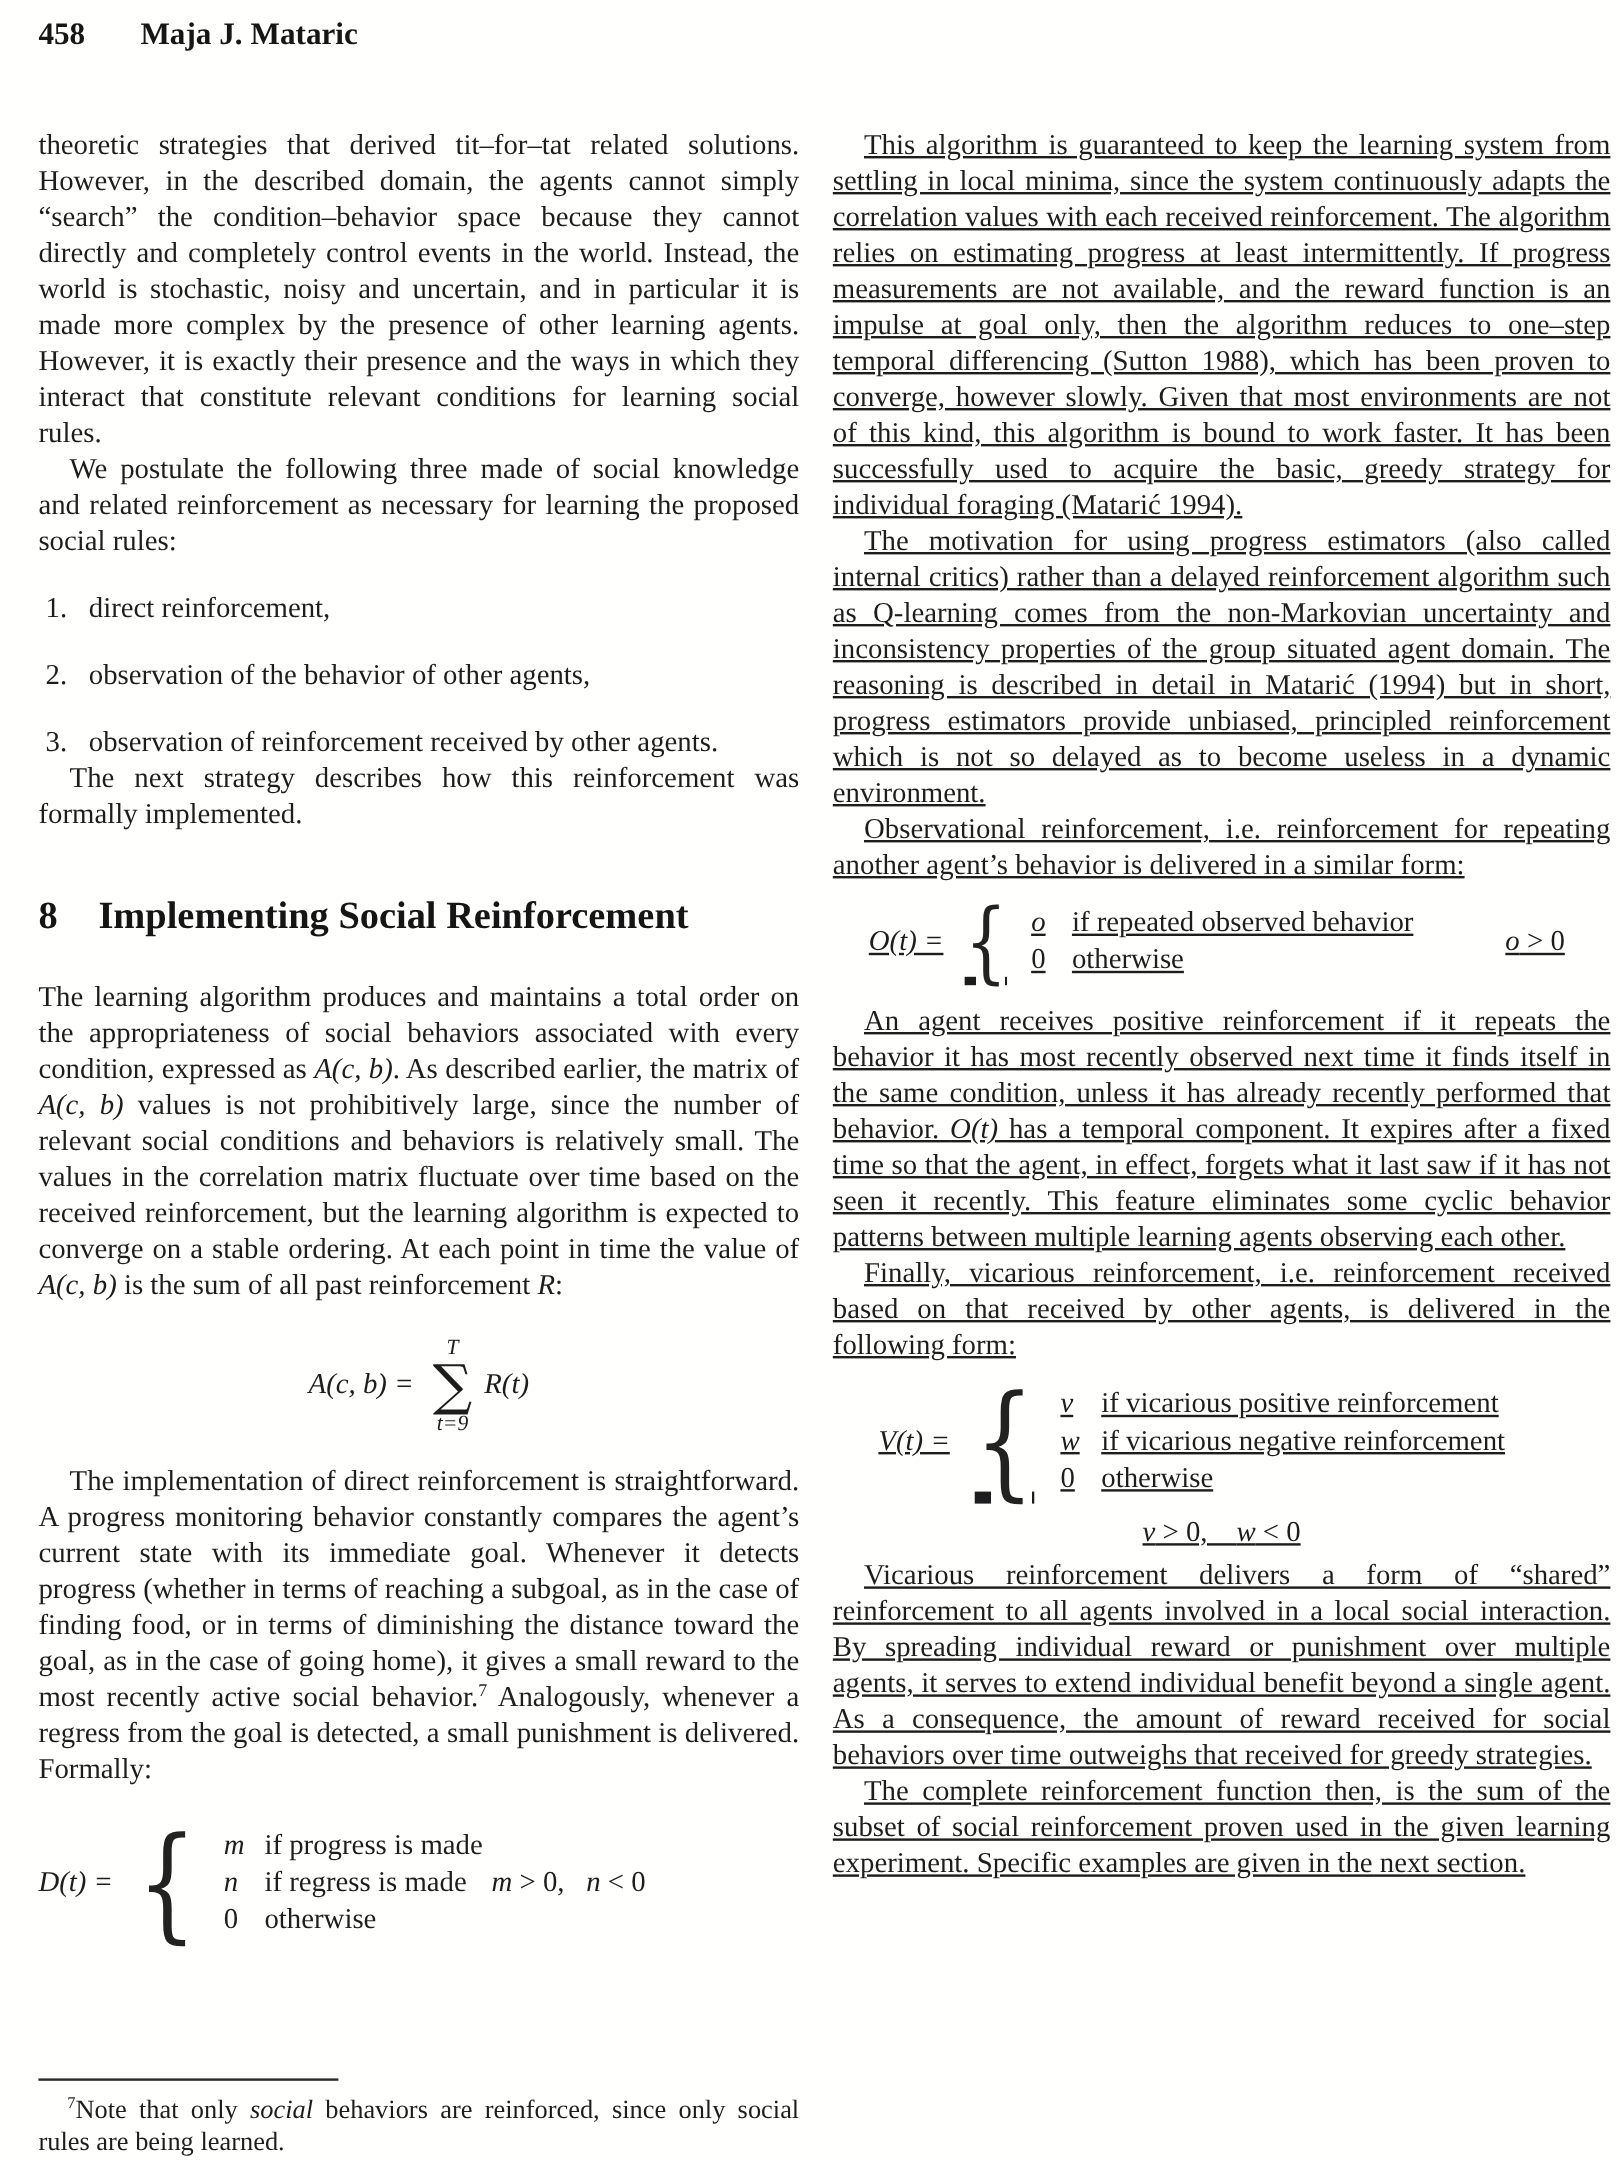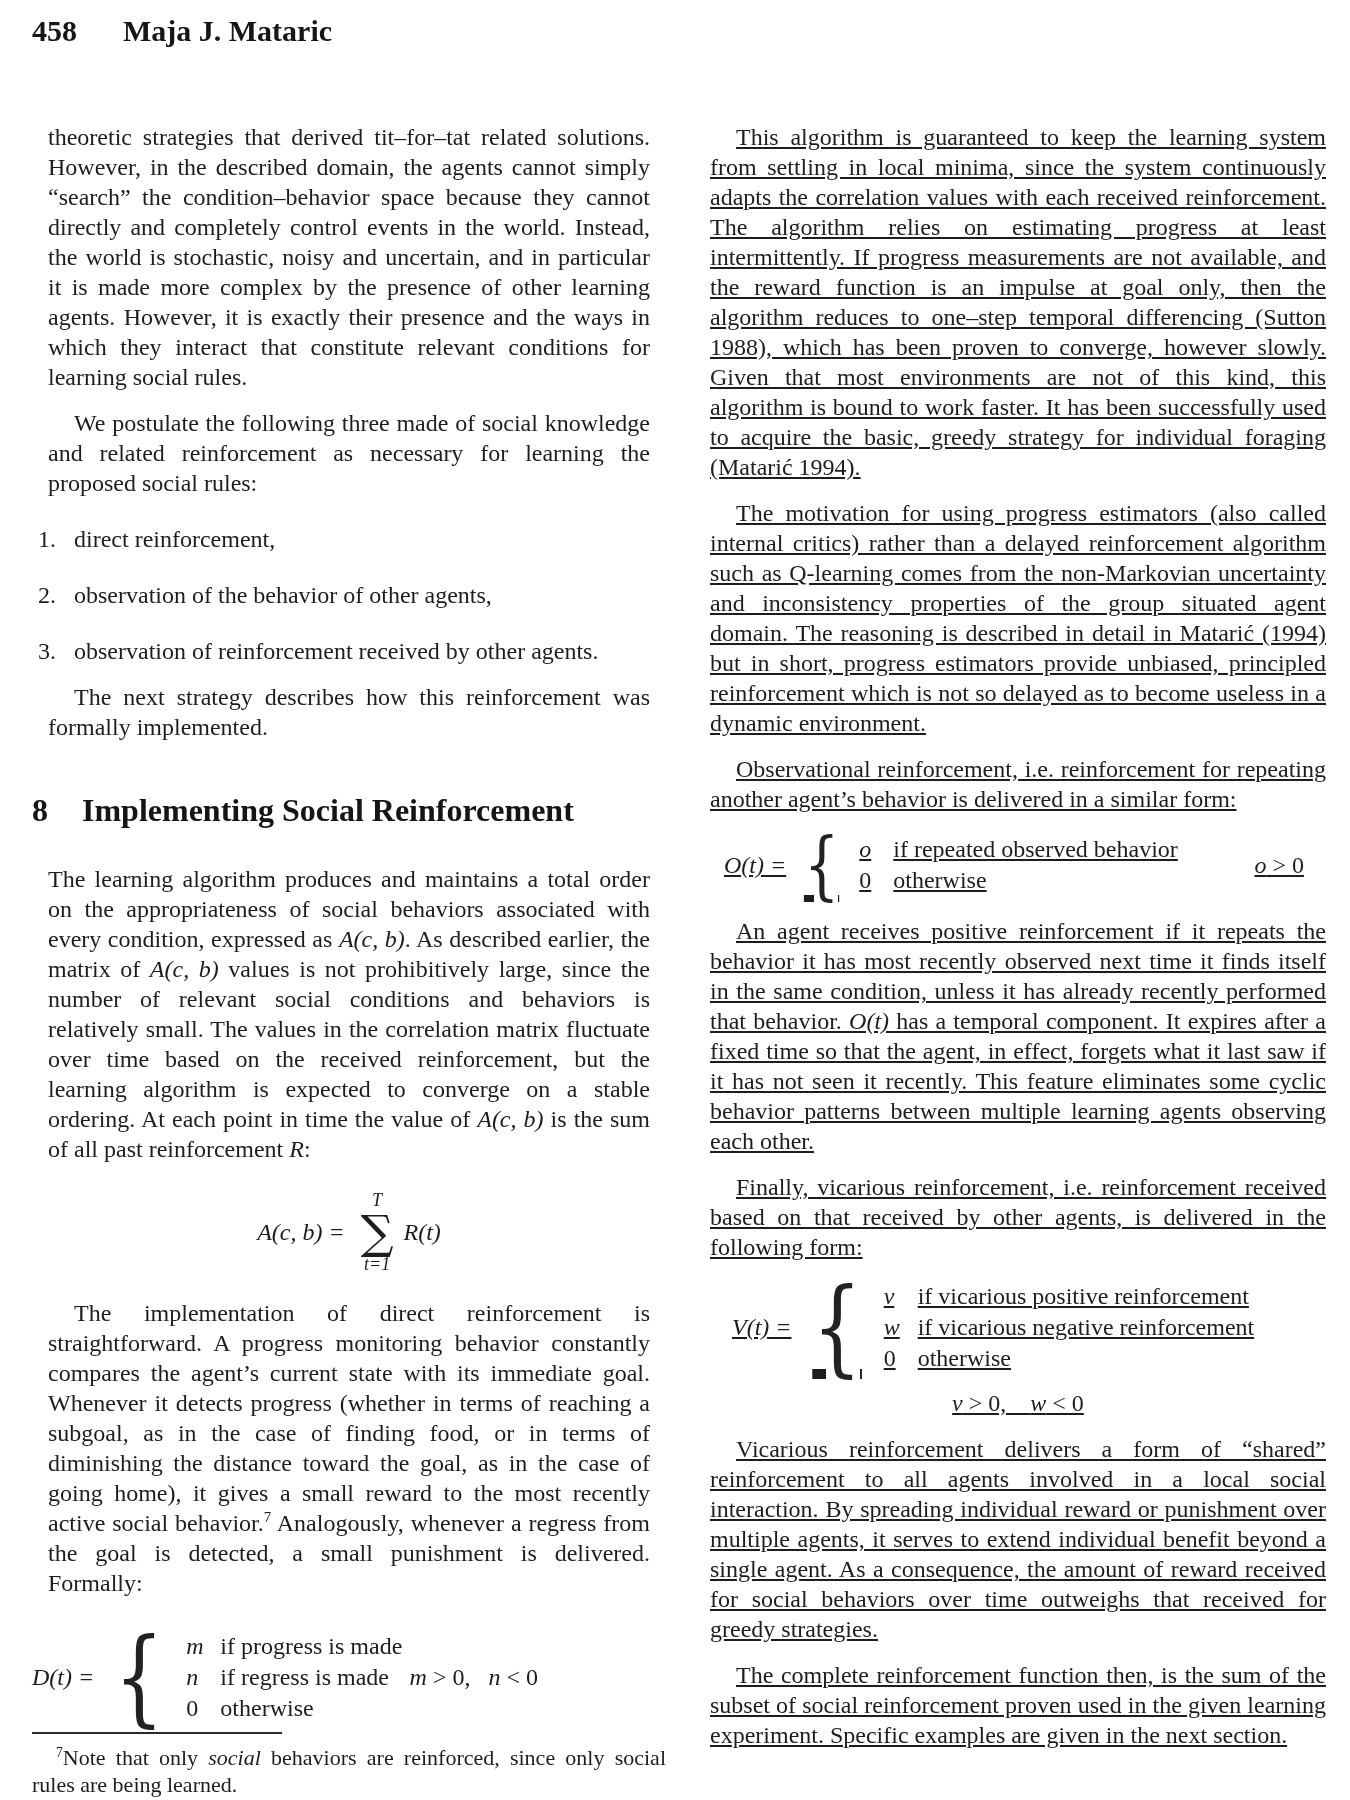--- a/index.html
+++ b/index.html
@@ -10,34 +10,34 @@
     background: #fffffd;
     overflow: hidden;
     font-family: "Liberation Serif", "DejaVu Serif", serif;
     color: #1d1d1d;
   }
   .page-header {
     position: absolute;
     left: 32px; top: 14px;
     display: flex;
     gap: 46px;
-    font-size: 30px;
+    font-size: 26px;
     font-weight: bold;
     color: #161616;
   }
   .col {
     position: absolute;
     top: 106px;
     font-size: 24px;
     line-height: 30px;
     text-align: justify;
   }
   .col-left  { left: 32px;  width: 634px; }
   .col-right { left: 694px; width: 648px; text-decoration: underline; }
-  p.para { margin: 16px; }
+  p.para { margin: 0; }
   p.indent { text-indent: 26px; }
   .mt { margin-top: 30px; }
 
   .list { margin-top: 26px; margin-left: 6px; }
   .list-item { display: flex; margin-top: 26px; }
   .list-item:first-child { margin-top: 0; }
   .li-num { width: 26px; flex: 0 0 auto; margin-right: 10px; }
 
   .section-heading {
     display: flex;
@@ -152,21 +152,21 @@
       <span>Implementing Social Reinforcement</span>
     </div>
 
     <p class="para"><span>The learning algorithm produces and maintains a total order on the appropriateness of social behaviors associated with every condition, expressed as </span><span style="font-style: italic;">A(c, b)</span><span>.  As described earlier, the matrix of </span><span style="font-style: italic;">A(c, b)</span><span> values is not prohibitively large, since the number of relevant social conditions and behaviors is relatively small.  The values in the correlation matrix fluctuate over time based on the received reinforcement, but the learning algorithm is expected to converge on a stable ordering.  At each point in time the value of </span><span style="font-style: italic;">A(c, b)</span><span> is the sum of all past reinforcement </span><span style="font-style: italic;">R</span><span>:</span></p>
 
     <div class="equation eq-center">
       <span class="it">A(c, b) =</span>
       <span class="sum-block">
         <span class="sum-top">T</span>
         <span class="sum-sigma">∑</span>
-        <span class="sum-bottom">t=1</span>
+        <span class="sum-bottom">t=9</span>
       </span>
       <span class="it">R(t)</span>
     </div>
 
     <p class="para indent"><span>The implementation of direct reinforcement is straightforward.  A progress monitoring behavior constantly compares the agent’s current state with its immediate goal.  Whenever it detects progress (whether in terms of reaching a subgoal, as in the case of finding food, or in terms of diminishing the distance toward the goal, as in the case of going home), it gives a small reward to the most recently active social behavior.</span><sup>7</sup><span>  Analogously, whenever a regress from the goal is detected, a small punishment is delivered.  Formally:</span></p>
 
     <div class="equation eq-D">
       <span class="it">D(t) =</span>
       <span class="brace brace-3">{</span>
       <span class="cases">

